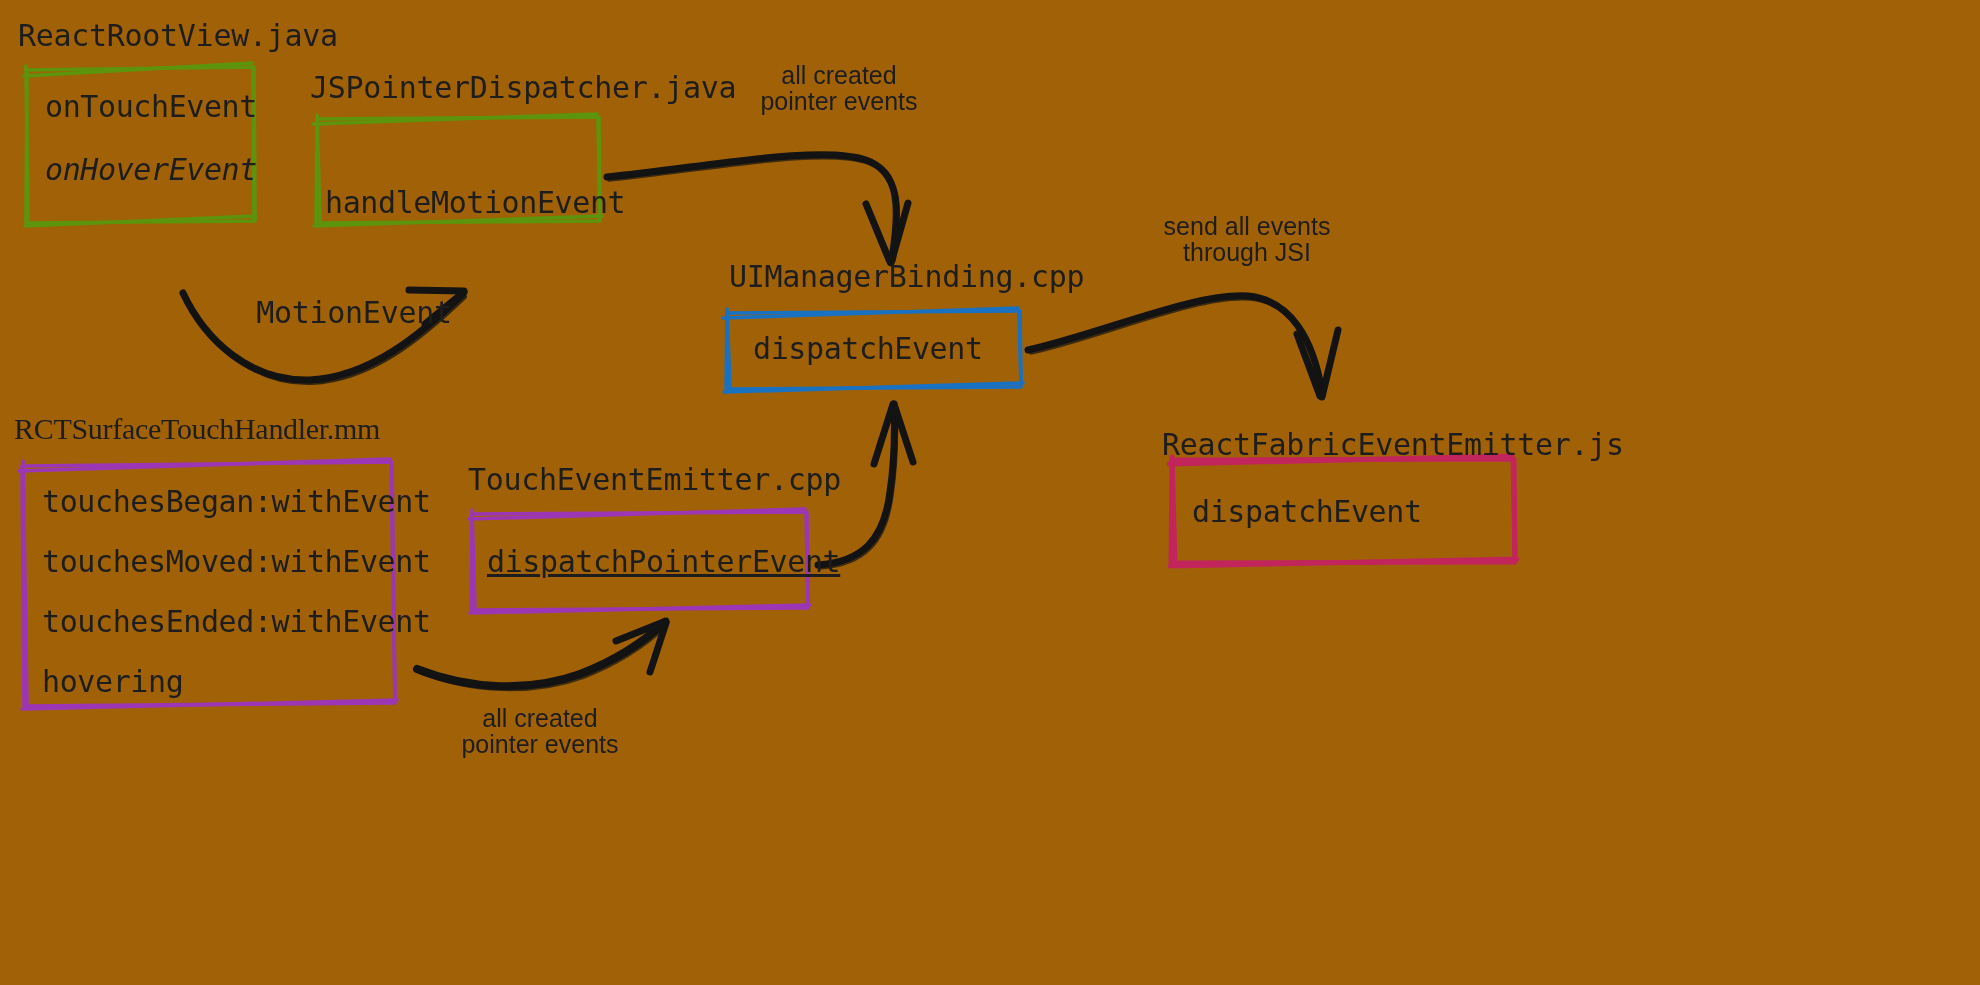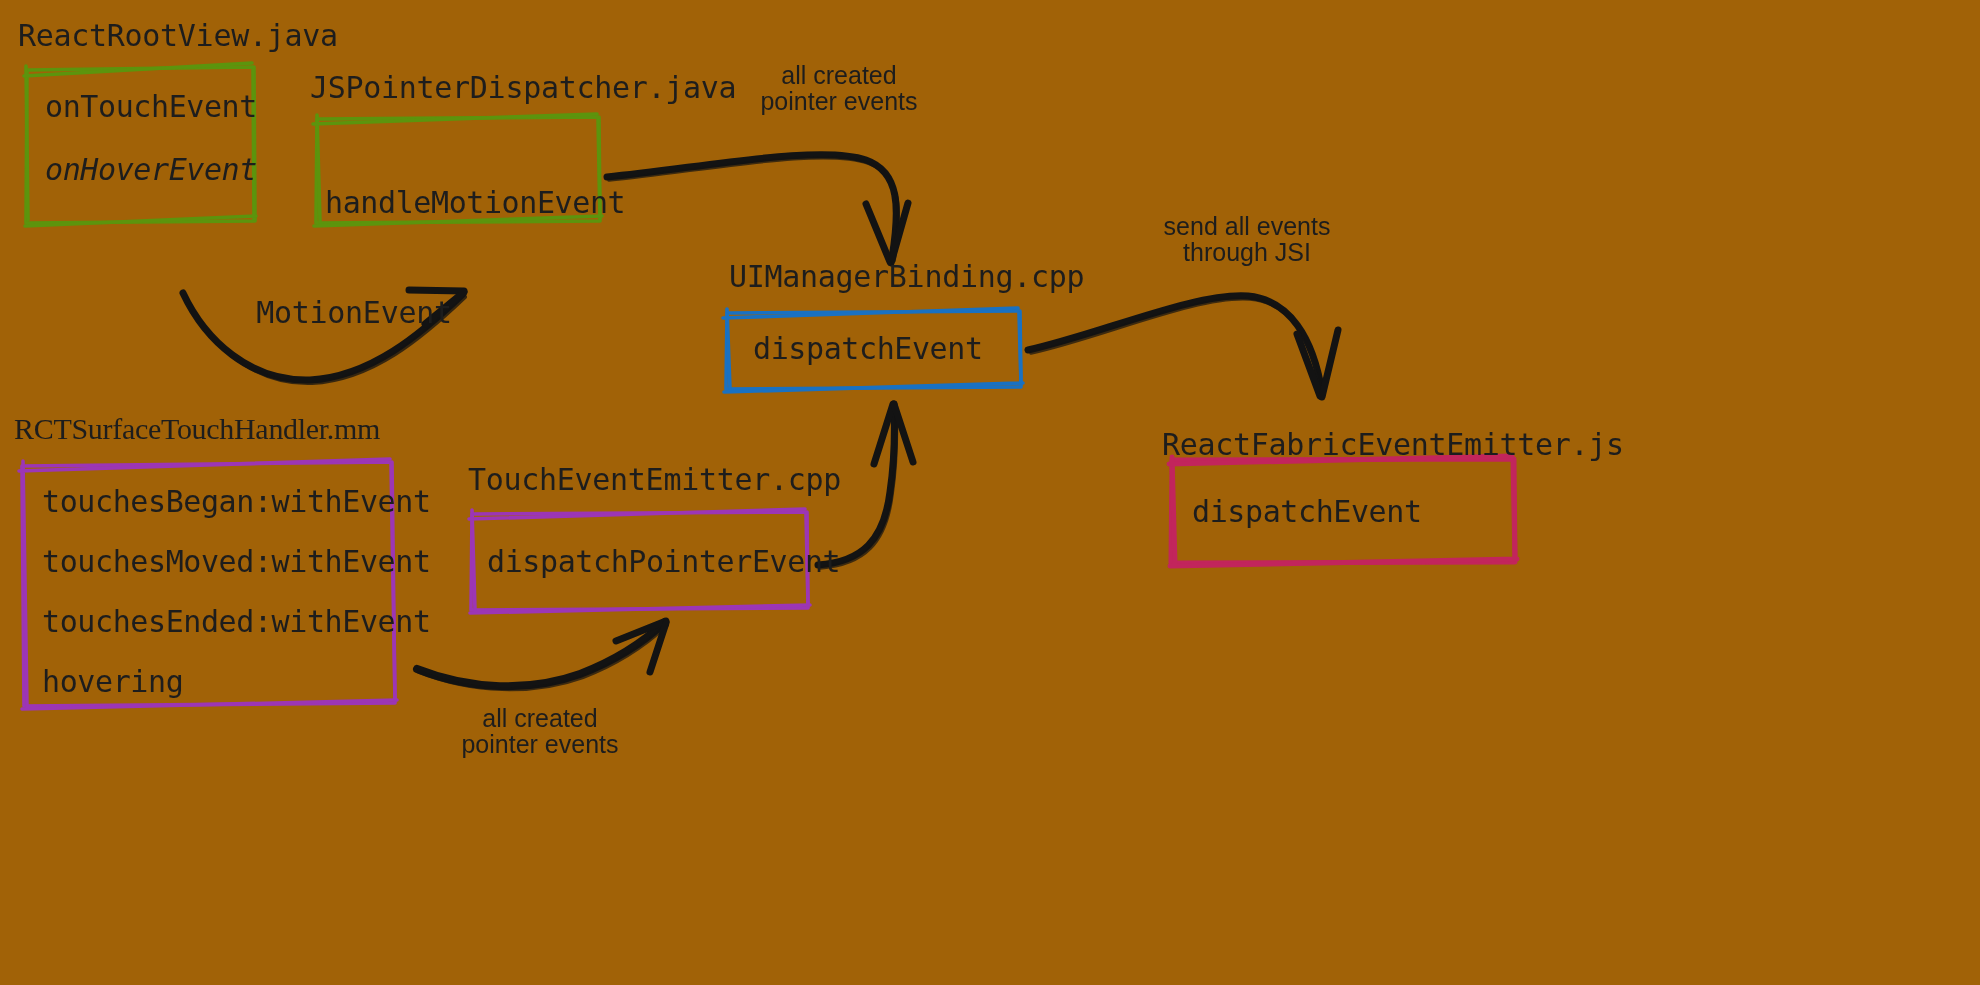--- a/index.html
+++ b/index.html
@@ -172,21 +172,21 @@
   </div>
 
   <div class="node-box" style="left:22px; top:462px; width:336px; height:244px;">
     <span class="method" style="left:20px; top:22px;">touchesBegan:withEvent</span>
     <span class="method" style="left:20px; top:82px;">touchesMoved:withEvent</span>
     <span class="method" style="left:20px; top:142px;">touchesEnded:withEvent</span>
     <span class="method" style="left:20px; top:202px;">hovering</span>
   </div>
 
   <div class="node-box" style="left:472px; top:512px; width:336px; height:98px;">
-    <span class="method" style="left:15px; top:32px;">dispatchPointerEvent</span>
+    <span class="method" style="left:15px; top:32px;text-decoration:underline;">dispatchPointerEvent</span>
   </div>
 
   <div class="edge-label mono" style="left:224px; top:297px; width:260px;">MotionEvent</div>
 
   <div class="edge-label" style="left:735px; top:62px; width:208px;">all created
 pointer events</div>
 
   <div class="edge-label" style="left:1140px; top:213px; width:214px;">send all events
 through JSI</div>
 

